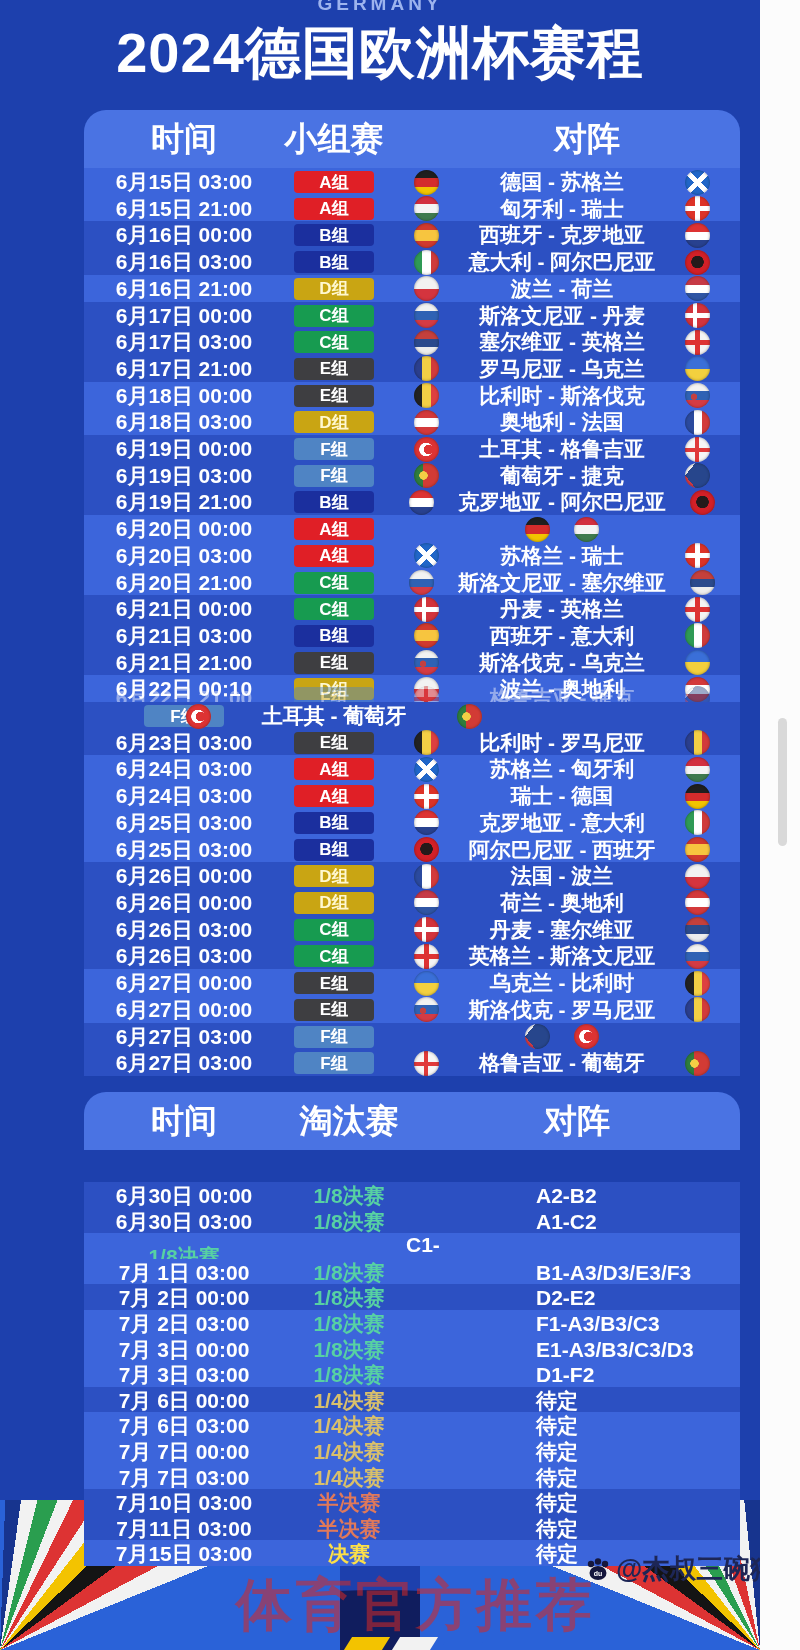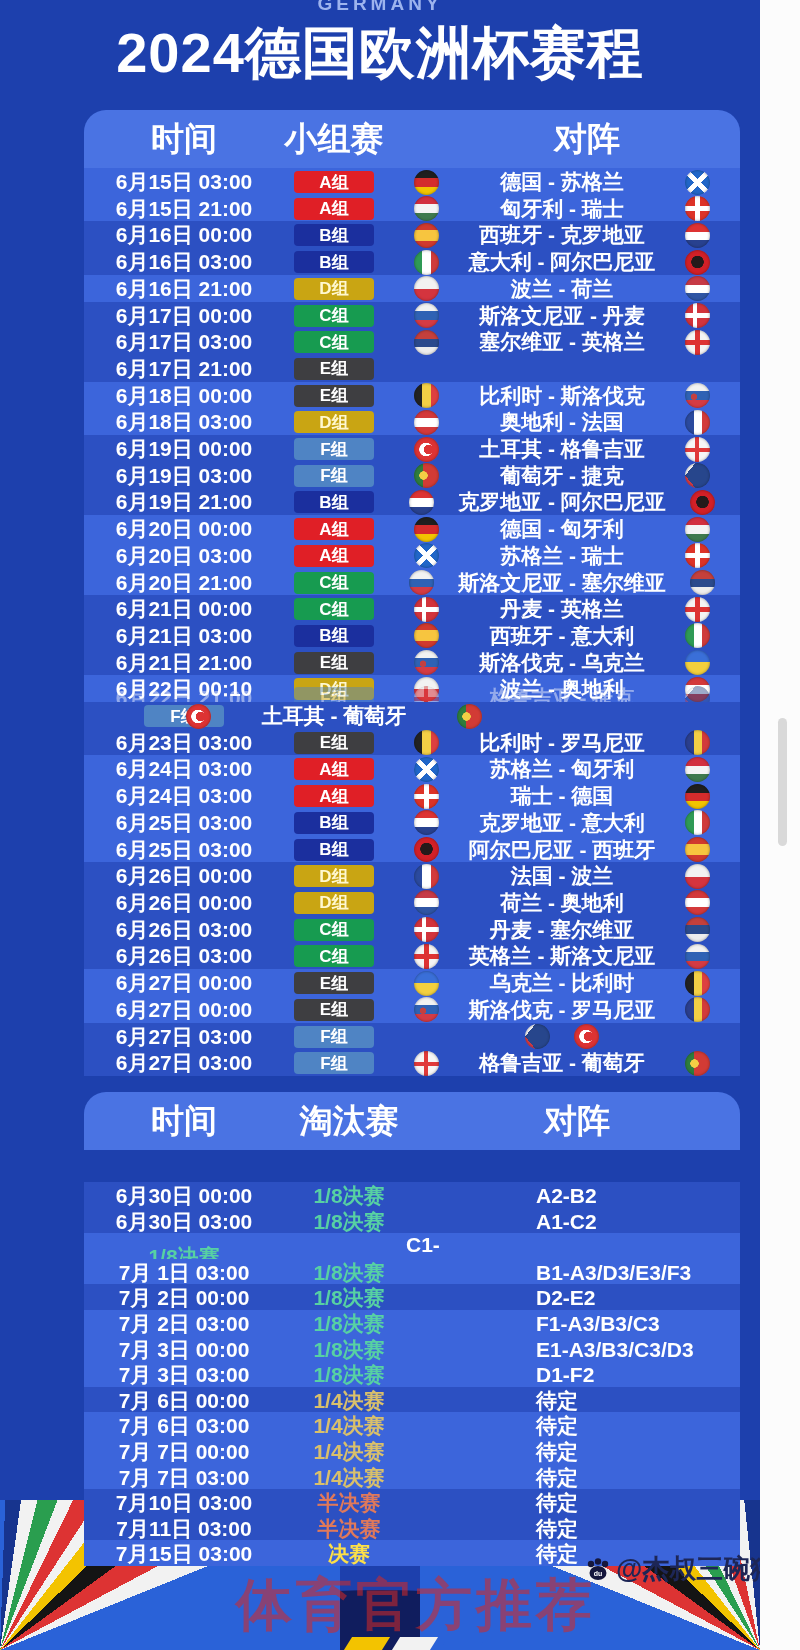--- a/index.html
+++ b/index.html
@@ -188,20 +188,25 @@
             <span class="flag f-serbia"></span>
             <span class="name">塞尔维亚 - 英格兰</span>
             <span class="flag f-england"></span>
           </div>
         </div>
         <div class="row dark">
           <div class="time">6月17日 21:00</div>
           <div class="badge-cell">
             <div class="badge" style="background: rgb(62, 62, 65); color: rgb(255, 255, 255);">E组</div>
           </div>
+          <div class="match">
+            <span class="flag f-romania"></span>
+            <span class="name">罗马尼亚 - 乌克兰</span>
+            <span class="flag f-ukraine"></span>
+          </div>
         </div>
         <div class="row light">
           <div class="time">6月18日 00:00</div>
           <div class="badge-cell">
             <div class="badge" style="background: rgb(62, 62, 65); color: rgb(255, 255, 255);">E组</div>
           </div>
           <div class="match">
             <span class="flag f-belgium"></span>
             <span class="name">比利时 - 斯洛伐克</span>
             <span class="flag f-slovakia"></span>
@@ -251,21 +256,20 @@
             <span class="flag f-albania"></span>
           </div>
         </div>
         <div class="row light">
           <div class="time">6月20日 00:00</div>
           <div class="badge-cell">
             <div class="badge" style="background: rgb(224, 31, 38); color: rgb(255, 255, 255);">A组</div>
           </div>
           <div class="match">
             <span class="flag f-germany"></span>
-            <span class="name">德国 - 匈牙利</span>
             <span class="flag f-hungary"></span>
           </div>
         </div>
         <div class="row light">
           <div class="time">6月20日 03:00</div>
           <div class="badge-cell">
             <div class="badge" style="background: rgb(224, 31, 38); color: rgb(255, 255, 255);">A组</div>
           </div>
           <div class="match">
             <span class="flag f-scotland"></span>

